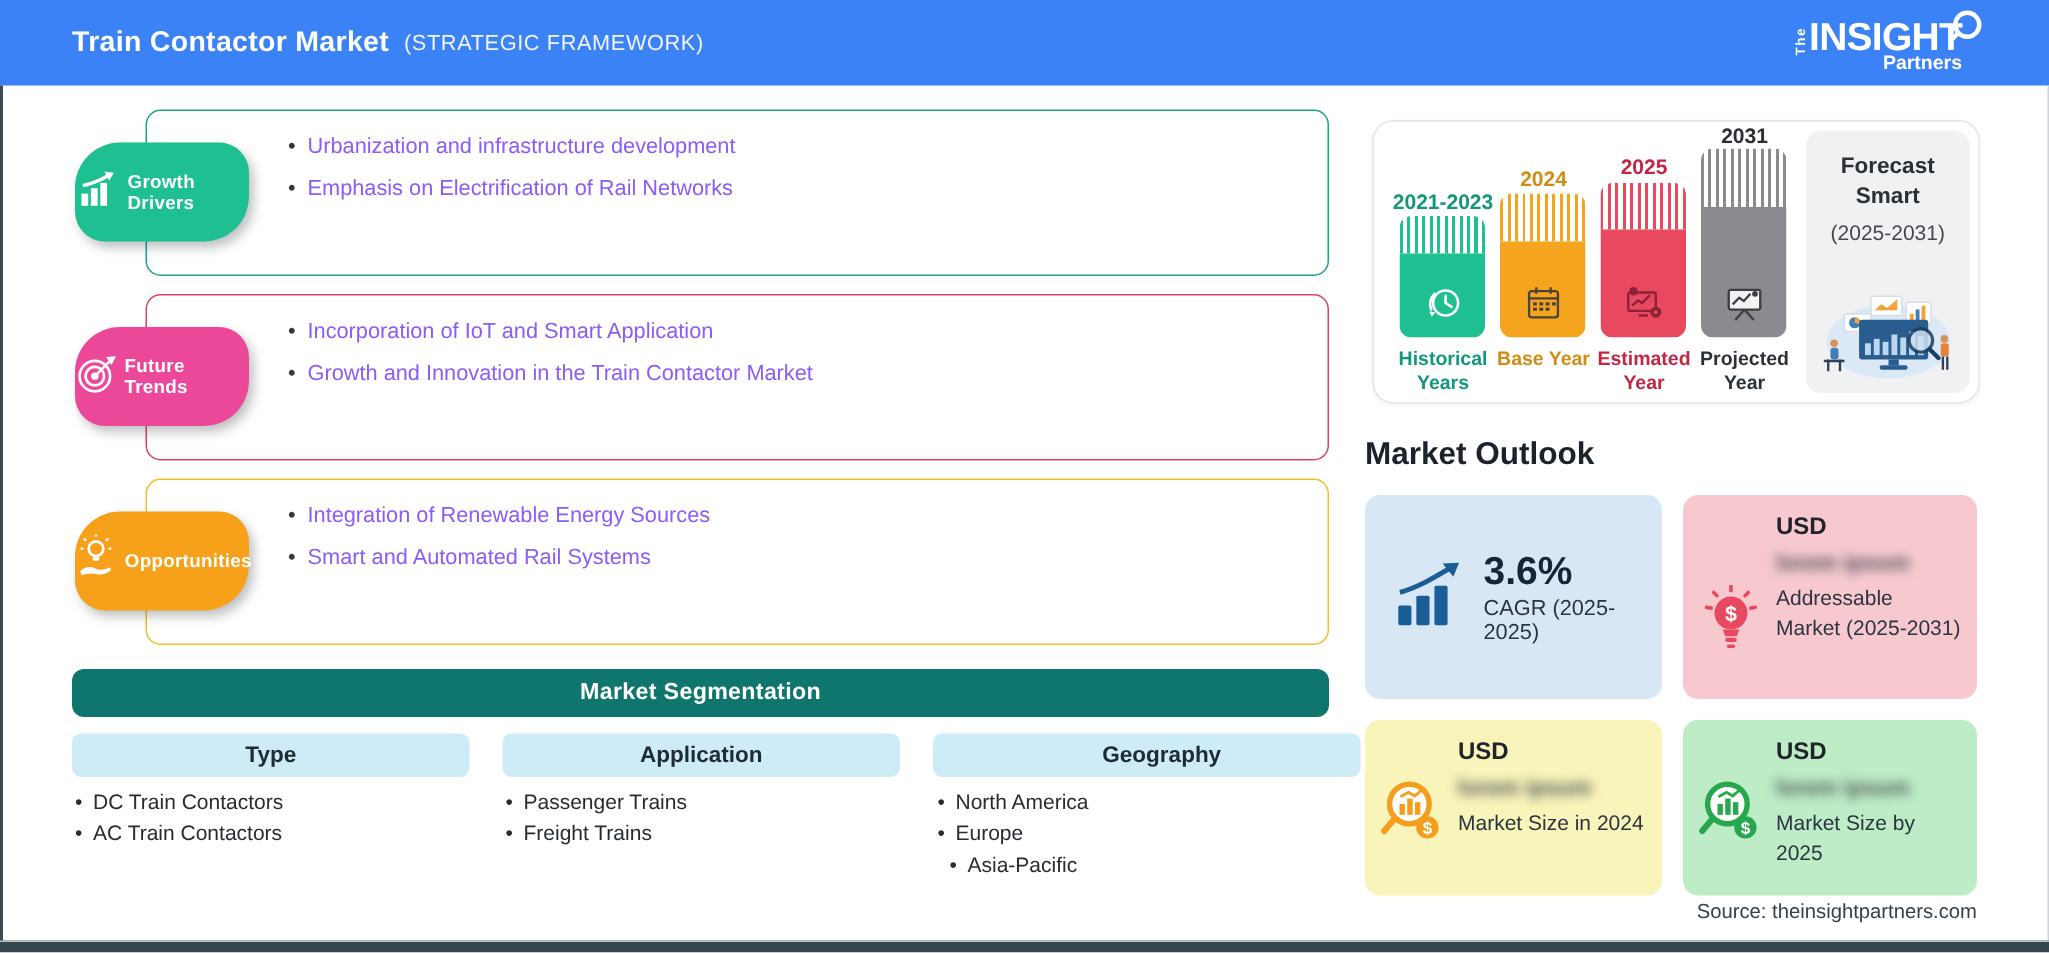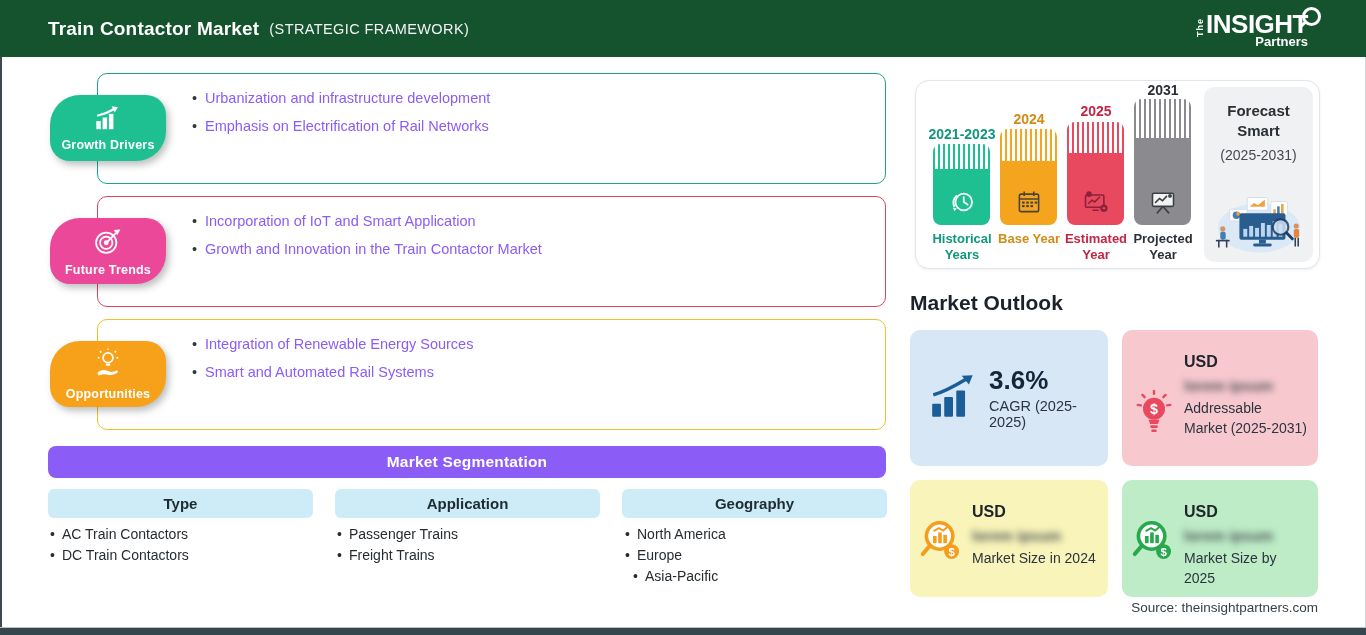--- a/index.html
+++ b/index.html
@@ -6,52 +6,52 @@
   body{
     width:1366px;height:635px;overflow:hidden;position:relative;
     background:#fff;font-family:"Liberation Sans",sans-serif;color:#22262c;
     -webkit-font-smoothing:antialiased;
   }
   
   .frame-left{position:absolute;left:0;top:57px;bottom:7px;width:2px;background:#3d4a52;}
   .frame-right{position:absolute;right:0;top:57px;bottom:7px;width:1px;background:#cdd3d8;}
   .frame-bottom{position:absolute;left:0;right:0;bottom:0;height:7px;background:#35464e;border-top:1px solid #b9c0c6;}
   
-  .header{position:absolute;left:0;top:0;right:0;height:57px;background:#14532d;}
+  .header{position:absolute;left:0;top:0;right:0;height:57px;background:#3b82f6;}
   .header-titles{position:absolute;left:48px;top:0;height:57px;display:flex;align-items:center;gap:10px;}
   .page-title{color:#fff;font-size:19px;font-weight:bold;letter-spacing:.2px;}
   .page-subtitle{color:#f2f4f6;font-size:14.5px;letter-spacing:.4px;}
   .logo{position:absolute;right:58px;top:11px;display:flex;align-items:flex-start;color:#fff;}
   .logo-the{writing-mode:vertical-rl;transform:rotate(180deg);font-size:9px;font-weight:bold;letter-spacing:1px;margin-top:7px;margin-right:1px;}
   .logo-main{position:relative;}
   .logo-insight{font-size:26px;font-weight:bold;letter-spacing:-.5px;line-height:1;display:block;}
   .logo-partners{display:block;text-align:right;font-size:13px;font-weight:bold;margin-top:-3px;}
   .logo-lens{position:absolute;right:-13px;top:-4px;width:13px;height:13px;border:3px solid #fff;border-radius:50%;}
   .logo-lens::after{content:"";position:absolute;width:3px;height:8px;background:#fff;transform:rotate(45deg);left:-3px;bottom:-5px;border-radius:2px;}
   
   .fw-box{position:absolute;left:97px;width:787px;height:109px;background:#fff;border-radius:10px;}
   .fw-box.g{top:73px;border:1.5px solid #1aa585;}
   .fw-box.r{top:196px;border:1.5px solid #e0435c;}
   .fw-box.o{top:319px;border:1.5px solid #eec12b;}
   .fw-box ul{margin:0;padding:17px 0 0 94px;list-style:none;}
   .fw-box li{position:relative;font-size:14.5px;color:#8b5cf6;margin-bottom:13px;line-height:15px;margin-left:13px;}
   .fw-box li::before{content:"•";position:absolute;left:-13px;color:#33383f;}
   .badge{position:absolute;left:50px;width:116px;height:66px;border-radius:30px 20px 30px 20px;
-         display:flex;flex-direction:column;align-items:center;justify-content:center;gap:3px;
+         display:flex;flex-direction:row;align-items:center;justify-content:center;gap:3px;
          box-shadow:3px 4px 7px rgba(40,45,50,.3);}
   .badge.g{top:95px;background:#1ec092;}
   .badge.r{top:218px;background:#ec4899;}
   .badge.o{top:341px;background:#f7a11a;}
   .badge-label{color:#fff;font-size:12.5px;font-weight:bold;letter-spacing:.2px;}
   
-  .seg-bar{position:absolute;left:48px;top:446px;width:838px;height:32px;background:#8b5cf6;border-radius:8px;
+  .seg-bar{position:absolute;left:48px;top:446px;width:838px;height:32px;background:#0f766e;border-radius:8px;
            color:#fff;font-size:15.5px;font-weight:bold;text-align:center;line-height:32px;letter-spacing:.2px;}
   .seg-head{position:absolute;top:489px;width:265px;height:29px;background:#cdecf7;border-radius:6px;
             font-size:15px;font-weight:bold;color:#1d2b33;text-align:center;line-height:29px;}
-  .seg-head.c1{left:48px;} .seg-head.c2{left:335px;} .seg-head.c3{left:622px;}
+  .seg-head.c1{left:48px;} .seg-head.c2{left:335px;} .seg-head.c3{left:622px;padding-left:20px;}
   .seg-list{position:absolute;top:524px;width:260px;margin:0;padding:0;list-style:none;}
   .seg-list.c1{left:50px;} .seg-list.c2{left:337px;} .seg-list.c3{left:625px;}
   .seg-list li{position:relative;font-size:14px;color:#272c31;line-height:21px;padding-left:12px;}
   .seg-list li::before{content:"•";position:absolute;left:0;color:#272c31;}
   .seg-list li.indent{margin-left:8px;}
   
   .timeline{position:absolute;left:915px;top:80px;width:403px;height:187px;background:#fff;
             border:1px solid #e2e6ea;border-radius:14px;box-shadow:0 1px 3px rgba(60,70,80,.08);}
   .tbar{position:absolute;width:57px;border-radius:8px;overflow:hidden;display:flex;flex-direction:column;}
   .tbar .stripes{background-color:#fff;}
@@ -89,21 +89,21 @@
   .card.cagr{left:910px;top:330px;width:198px;height:136px;background:#d8e7f5;display:flex;align-items:center;gap:13px;padding-left:20px;box-sizing:border-box;}
   .card.addr{left:1122px;top:330px;width:196px;height:136px;background:#f7c9cf;}
   .card.size24{left:910px;top:480px;width:198px;height:117px;background:#f9f4b9;}
   .card.size31{left:1122px;top:480px;width:196px;height:117px;background:#bdecc6;}
   .cagr-value{font-size:26px;font-weight:bold;color:#13263a;line-height:1.1;}
   .cagr-label{font-size:14.5px;color:#2b3440;margin-top:3px;}
   .card-icon-abs{position:absolute;line-height:0;}
   .card.addr .card-icon-abs{left:12px;top:60px;}
   .card.size24 .card-icon-abs{left:8px;top:38px;}
   .card.size31 .card-icon-abs{left:8px;top:38px;}
-  .card-text{position:absolute;left:62px;top:23px;right:10px;}
+  .card-text{position:absolute;left:62px;top:13px;right:10px;}
   .card-currency{font-size:16px;font-weight:bold;color:#20242b;}
   .card-blur{display:block;font-size:15px;font-weight:bold;color:#4a4f55;filter:blur(3.5px);margin:6px 0 5px 0;}
   .card-label{font-size:14px;color:#2b3440;line-height:1.42;}
   .source{position:absolute;right:48px;top:600px;font-size:13.5px;color:#374049;}
 </style>
 </head>
 <body>
 
 <div class="header">
   <div class="header-titles">
@@ -180,22 +180,22 @@
   <span class="badge-label">Opportunities</span>
 </div>
 
 <div class="seg-bar">Market Segmentation</div>
 
 <div class="seg-head c1">Type</div>
 <div class="seg-head c2">Application</div>
 <div class="seg-head c3">Geography</div>
 
 <ul class="seg-list c1">
+  <li>DC Train Contactors</li>
   <li>AC Train Contactors</li>
-  <li>DC Train Contactors</li>
 </ul>
 <ul class="seg-list c2">
   <li>Passenger Trains</li>
   <li>Freight Trains</li>
 </ul>
 <ul class="seg-list c3">
   <li>North America</li>
   <li>Europe</li>
   <li class="indent">Asia-Pacific</li>
 </ul>

